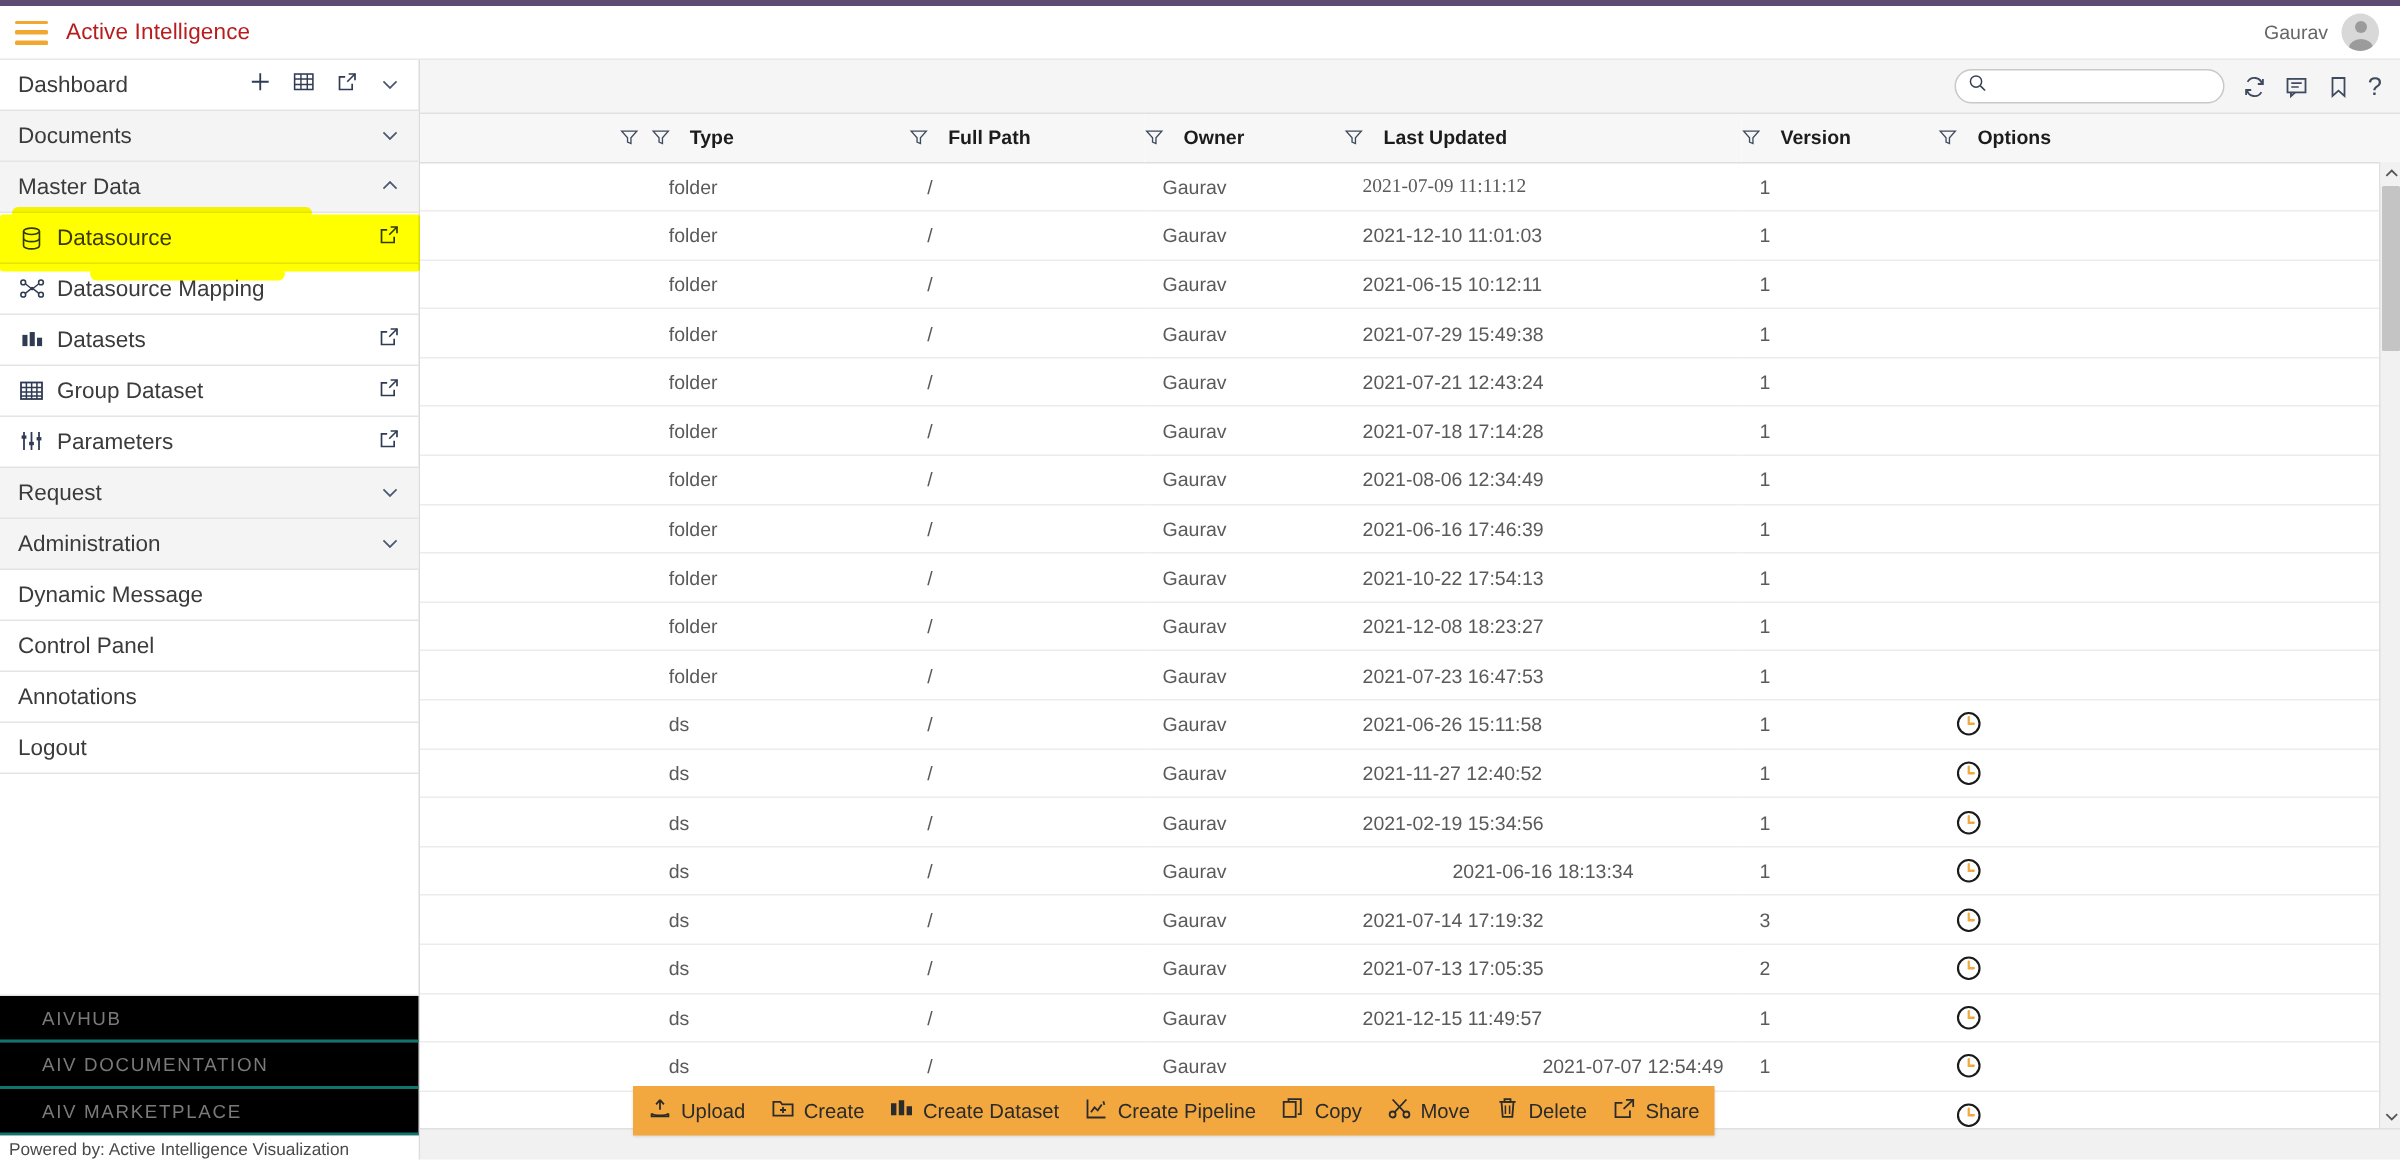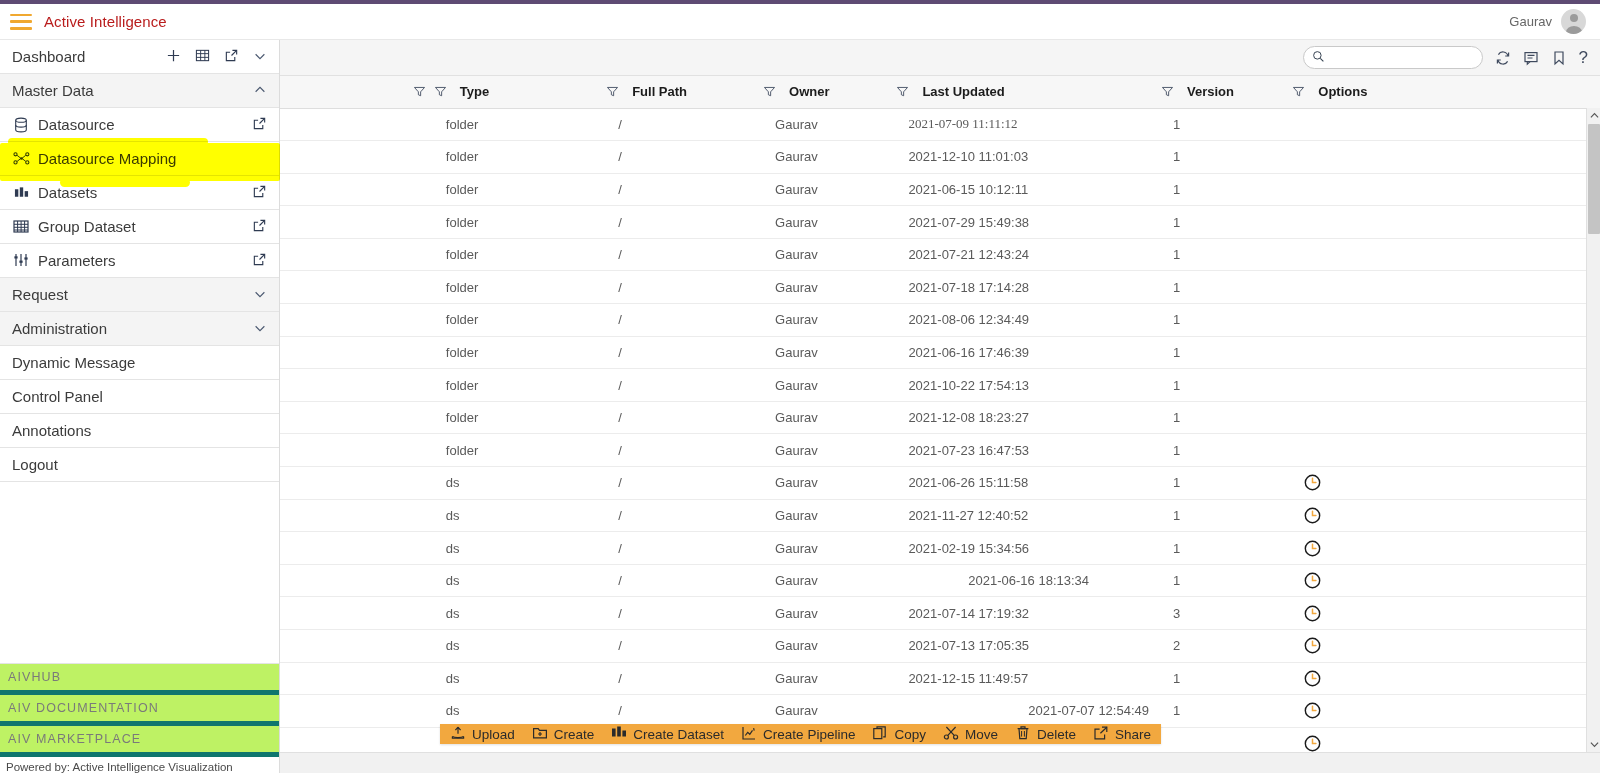--- a/index.html
+++ b/index.html
@@ -65,24 +65,24 @@
   .side-row .lbl { flex: 1; white-space: nowrap; }
   .row-icons { display: flex; align-items: center; gap: 14px; color: #2f3b52; }
   .lead-icon {
     width: 18px; display: inline-flex; align-items: center; justify-content: center;
     margin-right: 8px; color: #2f3b52; flex: none;
   }
   .chev { color: #4b5970; font-size: 13px; line-height: 1; }
   .spacer { flex: 1 1 auto; border-bottom: 1px solid #e4e4e4; }
   .ext-rows { flex: none; }
   .ext-row {
-    display: flex; align-items: center; height: 31px; padding: 0 8px;
-    border-bottom: 5px solid #0f766e;
+    display: flex; align-items: center; height: 31px; padding: 0 28px;
+    border-bottom: 2px solid #0f766e;
     font-size: 12.5px; letter-spacing: 1.1px; color: #7a7a7a;
-    background: #bef264; cursor: pointer;
+    background: #000000; cursor: pointer;
   }
   .powered {
     height: 20px; display: flex; align-items: center; padding: 0 6px;
     font-size: 11.5px; color: #4a4a4a; background: #ffffff;
   }
 
   
   .marker {
     position: absolute; left: 0; top: 139px; width: 280px; height: 38px;
     background: #ffff00; z-index: 3; pointer-events: none;
@@ -159,21 +159,21 @@
     background: #c4c4c4; border-radius: 1px; cursor: pointer;
   }
 
   
   .bottom-strip {
     height: 25px; background: #f1f1f1; border-top: 1px solid #e0e0e0;
   }
 
   
   .actionbar {
-    position: absolute; left: 440px; top: 720px; height: 20px;
+    position: absolute; left: 422px; top: 720px; height: 33px;
     background: #f2a83f; display: flex; align-items: center;
     padding: 0 10px; gap: 17px; z-index: 6;
     box-shadow: 0 1px 2px rgba(0,0,0,.12);
   }
   .act {
     display: flex; align-items: center; gap: 6px;
     font-size: 13.5px; color: #2b2b2b; cursor: pointer; white-space: nowrap;
   }
   .act svg { flex: none; }
 </style>
@@ -219,20 +219,28 @@
             </svg>
         </span>
         <span class="chev">
           <svg width="14" height="14" viewBox="0 0 16 16">
               <path d="M3 6l5 5 5-5" stroke="#4b5970" stroke-width="1.3" fill="none"></path>
             </svg>
         </span>
       </span>
     </div>
 
+    <div class="side-row grey tall">
+      <span class="lbl">Documents</span>
+      <span class="chev">
+        <svg width="14" height="14" viewBox="0 0 16 16">
+            <path d="M3 6l5 5 5-5" stroke="#4b5970" stroke-width="1.3" fill="none"></path>
+          </svg>
+      </span>
+    </div>
 
     <div class="side-row grey tall">
       <span class="lbl">Master Data</span>
       <span class="chev">
         <svg width="14" height="14" viewBox="0 0 16 16">
             <path d="M3 10l5-5 5 5" stroke="#4b5970" stroke-width="1.3" fill="none"></path>
           </svg>
       </span>
     </div>
 

